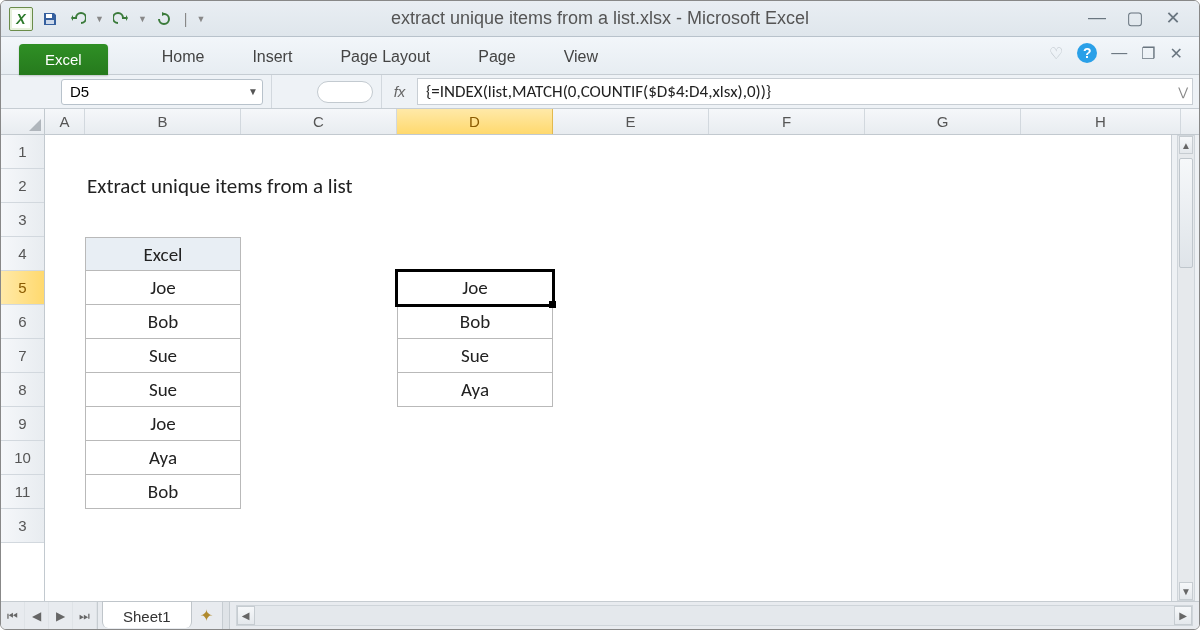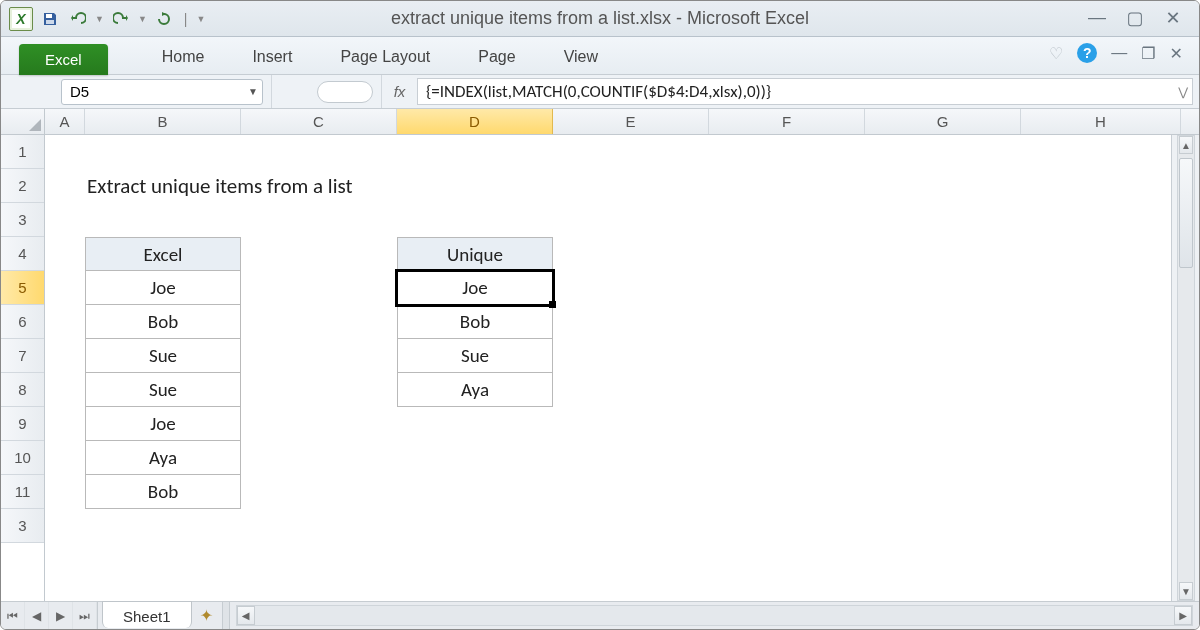--- a/index.html
+++ b/index.html
@@ -462,21 +462,20 @@
 
       <div class="cell hdr-cell" style="left:40px;top:102px;width:156px">Excel</div>
       <div class="cell bord" style="left:40px;top:136px;width:156px;border-top:none">Joe</div>
       <div class="cell bord" style="left:40px;top:170px;width:156px;border-top:none">Bob</div>
       <div class="cell bord" style="left:40px;top:204px;width:156px;border-top:none">Sue</div>
       <div class="cell bord" style="left:40px;top:238px;width:156px;border-top:none">Sue</div>
       <div class="cell bord" style="left:40px;top:272px;width:156px;border-top:none">Joe</div>
       <div class="cell bord" style="left:40px;top:306px;width:156px;border-top:none">Aya</div>
       <div class="cell bord" style="left:40px;top:340px;width:156px;border-top:none">Bob</div>
 
-      <div class="cell hdr-cell" style="left:352px;top:102px;width:156px">Unique</div>
       <div class="cell bord" style="left:352px;top:136px;width:156px;border-top:none">Joe</div>
       <div class="cell bord" style="left:352px;top:170px;width:156px;border-top:none">Bob</div>
       <div class="cell bord" style="left:352px;top:204px;width:156px;border-top:none">Sue</div>
       <div class="cell bord" style="left:352px;top:238px;width:156px;border-top:none">Aya</div>
 
 
       <div class="sel-box" style="left:350px;top:134px;width:160px;height:38px"></div>
     </div>
     <div class="right-gutter">
       <div class="vscroll-track">

